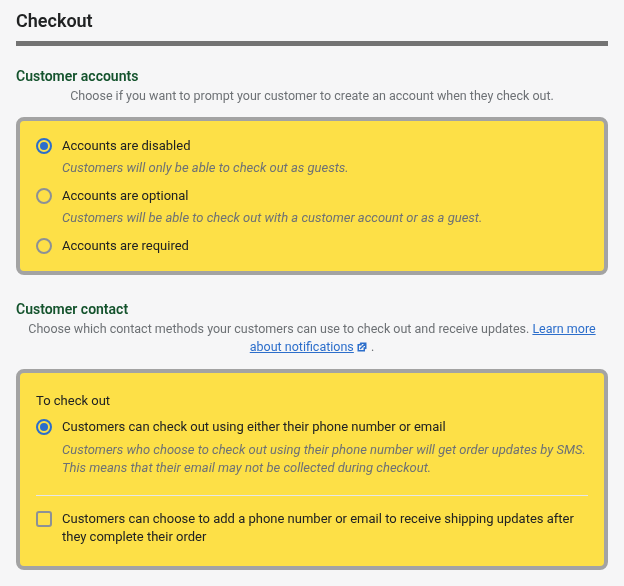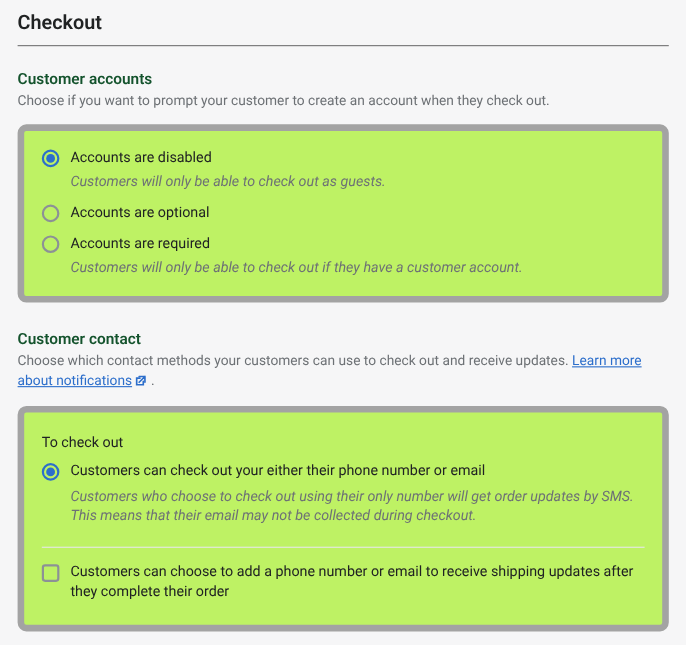--- a/index.html
+++ b/index.html
@@ -9,40 +9,41 @@
       color: #202223;
       font-size: 13px;
       width: 624px;
       padding: 10px 16px 16px 16px;
     }
     .page-title {
       font-size: 18px;
       font-weight: 600;
       color: #202223;
       padding-bottom: 10px;
-      border-bottom: 1px solid #737373;
+      border-bottom: 5px solid #737373;
       margin-bottom: 22px;
     }
     .section-header {
       margin-bottom: 12px;
     }
     .section-title {
       font-size: 14px;
       font-weight: 600;
       color: #14532d;
       margin-bottom: 3px;
     }
     .section-desc {
       font-size: 12.5px;
       color: #6d7175;
       line-height: 1.4;
+      text-align: center;
     }
     .card {
-      background: #bef264;
-      border: 6px solid #a3a3a3;
+      background: #fde047;
+      border: 4px solid #a3a3a3;
       border-radius: 8px;
       padding: 16px 16px;
       margin-bottom: 26px;
     }
     .card-section {
       padding: 4px 0;
     }
     .card-section + .card-section {
       border-top: 1px solid #e6e7e9;
       margin-top: 14px;
@@ -129,48 +130,48 @@
     <div class="radio selected"></div>
     <div class="opt-body">
       <div class="opt-label">Accounts are disabled</div>
       <div class="opt-sub">Customers will only be able to check out as guests.</div>
     </div>
   </div>
   <div class="radio-row">
     <div class="radio"></div>
     <div class="opt-body">
       <div class="opt-label">Accounts are optional</div>
+      <div class="opt-sub">Customers will be able to check out with a customer account or as a guest.</div>
     </div>
   </div>
   <div class="radio-row">
     <div class="radio"></div>
     <div class="opt-body">
       <div class="opt-label">Accounts are required</div>
-      <div class="opt-sub">Customers will only be able to check out if they have a customer account.</div>
     </div>
   </div>
 </div>
 
 <div class="section-header">
   <div class="section-title">Customer contact</div>
   <div class="section-desc">
     <span>Choose which contact methods your customers can use to check out and receive updates. </span><a class="link"><span>Learn more about notifications</span><span class="ext-icon"><svg width="12" height="12" viewBox="0 0 16 16" fill="none">
             <path d="M6 3h7v7M13 3L6 10" stroke="#2c6ecb" stroke-width="2" stroke-linecap="round"></path>
             <path d="M11 9v4H3V5h4" stroke="#2c6ecb" stroke-width="2" stroke-linecap="round" fill="none"></path>
           </svg></span></a><span> .</span>
   </div>
 </div>
 <div class="card">
   <div class="card-section">
     <div class="subheading">To check out</div>
     <div class="radio-row">
       <div class="radio selected"></div>
       <div class="opt-body">
-        <div class="opt-label">Customers can check out your either their phone number or email</div>
-        <div class="opt-sub">Customers who choose to check out using their only number will get order updates by SMS. This means that their email may not be collected during checkout.</div>
+        <div class="opt-label">Customers can check out using either their phone number or email</div>
+        <div class="opt-sub">Customers who choose to check out using their phone number will get order updates by SMS. This means that their email may not be collected during checkout.</div>
       </div>
     </div>
   </div>
   <div class="card-section">
     <div class="check-row">
       <div class="checkbox"></div>
       <div class="opt-body">
         <div class="opt-label">Customers can choose to add a phone number or email to receive shipping updates after they complete their order</div>
       </div>
     </div>

